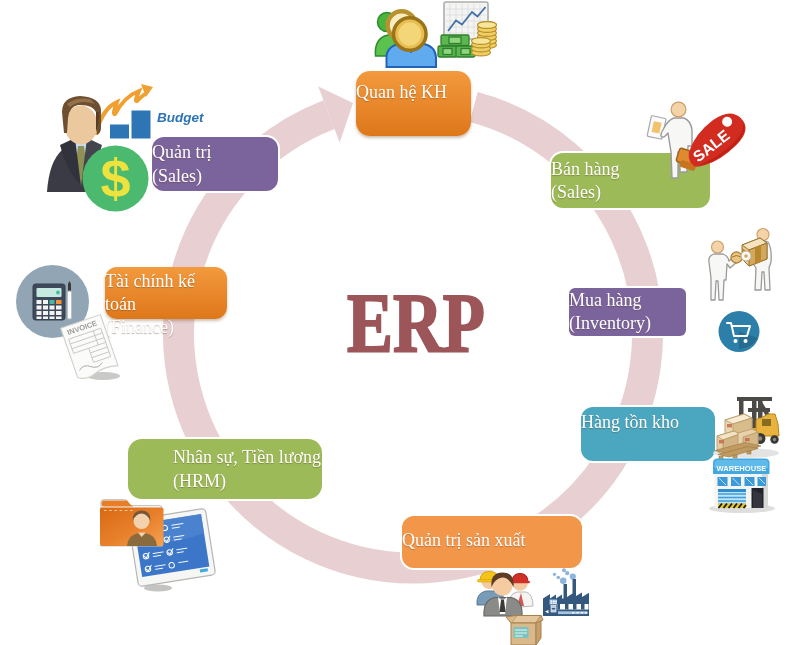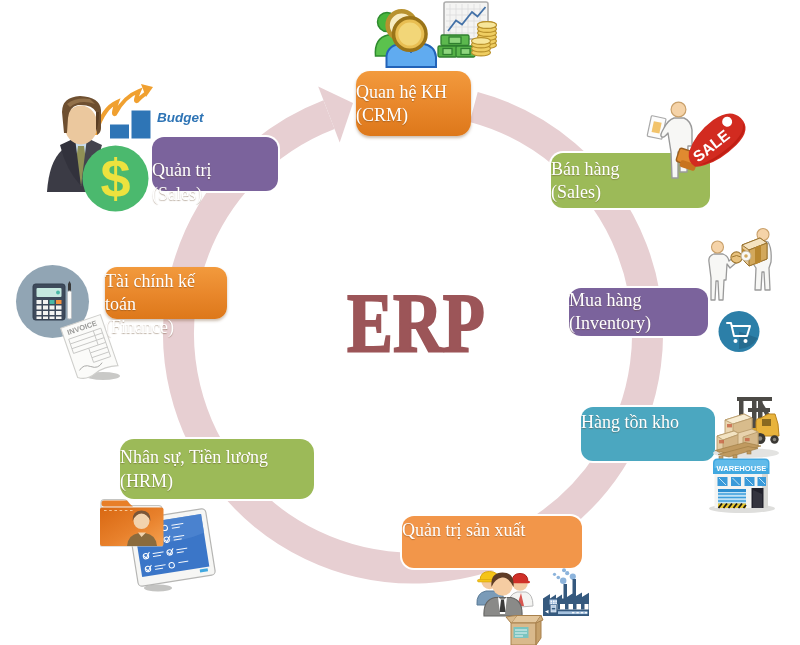--- a/index.html
+++ b/index.html
@@ -19,61 +19,60 @@
 
   <svg width="800" height="645" viewBox="0 0 800 645">
     <path d="M 473.7 107.0 A 234.5 234.5 0 1 1 329.0 114.6" fill="none" stroke="#E7CFD2" stroke-width="31"></path>
     <polygon points="318.2,86.6 339.7,142.6 353,103" fill="#E7CFD2"></polygon>
   </svg>
 
   <div class="box" style="left:356px;top:71px;width:115px;height:65px;border-radius:14px;
        background:linear-gradient(180deg,#F29A3D,#E8862A 55%,#DD781A);
        box-shadow:0 2px 3px rgba(110,70,30,.35);padding-top:10px;">
     <div>Quan hệ KH</div>
-      <div>(CRM)</div>
     </div>
 
   <div class="box" style="left:503px;top:153px;width:159px;height:55px;border-radius:12px;
        background:#9CBA58;padding-top:5px;box-shadow:0 0 0 2px #ffffff;margin-left:48px;">
     <div>Bán hàng</div>
       <div>(Sales)</div>
     </div>
 
-  <div class="box" style="left:569px;top:288px;width:139px;height:48px;border-radius:12px;
+  <div class="box" style="left:569px;top:288px;width:117px;height:48px;border-radius:6px;
        background:#7B639C;padding-top:1px;box-shadow:0 0 0 2px #ffffff;">
     <div>Mua hàng</div>
       <div>(Inventory)</div>
     </div>
 
   <div class="box" style="left:581px;top:407px;width:134px;height:54px;border-radius:12px;
        background:#4BA7C0;padding-top:3px;box-shadow:0 0 0 2px #ffffff;">
     <div style="line-height:25px;">Hàng tồn kho</div>
     </div>
 
   <div class="box" style="left:402px;top:516px;width:180px;height:52px;border-radius:12px;
-       background:#F2964A;padding-top:3px;box-shadow:0 0 0 2px #ffffff;">
+       background:#F2964A;padding-top:13px;box-shadow:0 0 0 2px #ffffff;">
     <div>Quản trị sản xuất</div>
     </div>
 
-  <div class="box" style="left:120px;top:439px;width:194px;height:60px;border-radius:14px;
-       background:#9CBA58;padding-top:6px;box-shadow:0 0 0 2px #ffffff;">
+  <div class="box" style="left:128px;top:439px;width:194px;height:60px;border-radius:14px;
+       background:#9CBA58;padding-top:6px;box-shadow:0 0 0 2px #ffffff;padding-left:45px;">
     <div style="line-height:24px;">Nhân sự, Tiền lương</div>
       <div style="line-height:24px;">(HRM)</div>
     </div>
 
   <div class="box" style="left:105px;top:267px;width:122px;height:52px;border-radius:12px;
        background:linear-gradient(180deg,#F29A3D,#E8862A 55%,#DD781A);
        box-shadow:0 2px 3px rgba(110,70,30,.35);padding-top:3px;">
     <div>Tài chính kế toán</div>
       <div>(Finance)</div>
     </div>
 
   <div class="box" style="left:152px;top:137px;width:126px;height:54px;border-radius:12px;
        background:#7B639C;padding-top:3px;box-shadow:0 0 0 2px #ffffff;">
-    <div style="line-height:24px;margin-top:18px;">Quản trị</div>
+    <div style="line-height:24px;">Quản trị</div>
       <div style="line-height:24px;">(Sales)</div>
     </div>
 
   <svg id="icons" width="800" height="645" viewBox="0 0 800 645">
 
     <g>
       <rect x="444" y="2" width="44" height="37" rx="2" fill="#F4F4F3" stroke="#ADADAD" stroke-width="1.6"></rect>
       <g stroke="#DCDCDC" stroke-width="0.8">
         <path d="M450 4V37M456 4V37M462 4V37M468 4V37M474 4V37M480 4V37M446 9H486M446 15H486M446 21H486M446 27H486M446 33H486"></path>
       </g>

